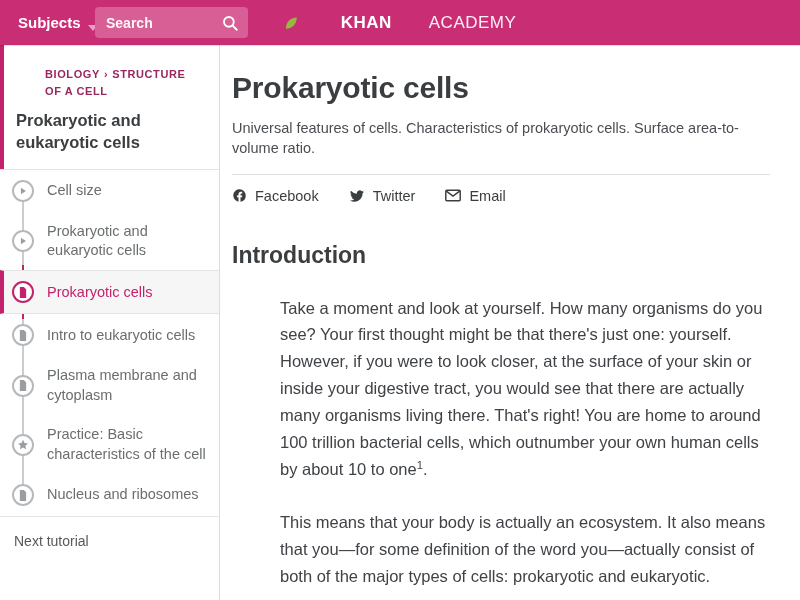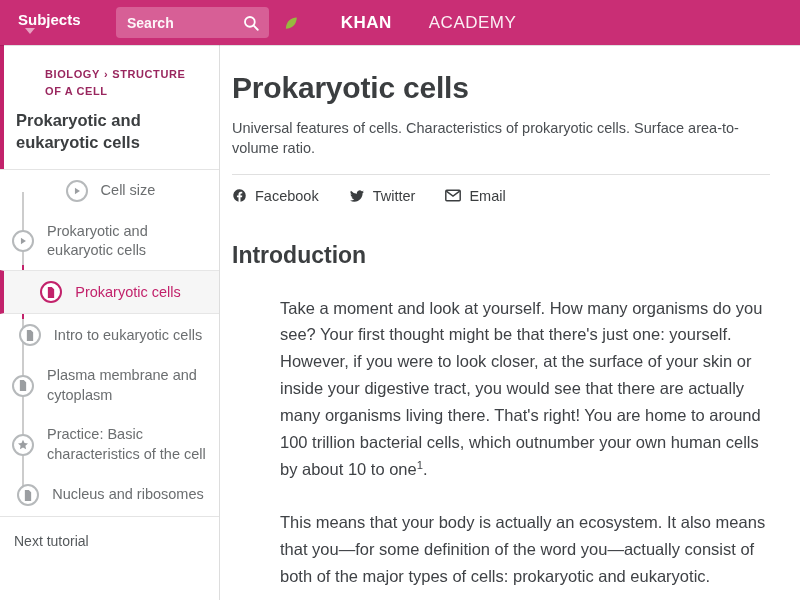--- a/index.html
+++ b/index.html
@@ -2,25 +2,25 @@
 <html><head>
 <meta charset="utf-8">
 <style>
   * { margin: 0; padding: 0; box-sizing: border-box; }
   html, body { width: 800px; height: 600px; overflow: hidden; background: #fff;
     font-family: "Liberation Sans", sans-serif; }
 
   
   .topbar { position: relative; height: 45px; background: #c92e75;
     display: flex; align-items: center; box-shadow: 0 1px 0 rgba(0,0,0,.12); }
-  .subjects { display: flex; align-items: flex-start; margin-left: 18px; cursor: pointer; flex-direction: column; }
+  .subjects { display: flex; align-items: flex-end; margin-left: 18px; cursor: pointer; }
   .subjects .lbl { color: #fff; font-size: 15px; font-weight: 700; }
   .caret { width: 0; height: 0; margin-left: 7px; border-left: 5px solid transparent;
     border-right: 5px solid transparent; border-top: 6px solid rgba(255,255,255,.55); }
-  .searchbox { position: absolute; left: 116px; top: 7px; width: 153px; height: 31px;
+  .searchbox { position: absolute; left: 95px; top: 7px; width: 153px; height: 31px;
     background: #d75f96; border-radius: 4px; display: flex; align-items: center;
     padding: 0 9px 0 11px; }
   .searchbox .ph { flex: 1; color: #fff; font-size: 14px; font-weight: 700; opacity: .95; }
   .logo { position: absolute; left: 50%; transform: translateX(-50%); display: flex;
     align-items: center; gap: 37px; }
   .logo svg { margin-right: 5px; }
   .logo .khan { color: #fff; font-weight: 700; font-size: 17px; letter-spacing: .5px; }
   .logo .academy { color: rgba(255,255,255,.92); font-weight: 400; font-size: 17px;
     letter-spacing: .5px; }
 
@@ -36,21 +36,21 @@
     line-height: 1.55; cursor: pointer; margin-left: 29px; }
   .crumbs .sep { margin: 0 4px; }
   .tut-title { margin-top: 9px; font-size: 16.5px; font-weight: 700; color: #3b3e40;
     line-height: 1.35; }
   .sb-divider { border-top: 1px solid #e4e4e4; }
   .items { position: relative; }
   .tl-line { position: absolute; left: 22px; top: 22px; bottom: 24px; width: 2px;
     background: #ccc; }
   .tl-line-active { position: absolute; left: 22px; width: 2px; background: #c2226b; }
   .item { position: relative; display: flex; align-items: center;
-    padding: 10px 10px 10px 12px; cursor: pointer; justify-content: center; }
+    padding: 10px 10px 10px 12px; cursor: pointer; }
   .item .ring { position: relative; z-index: 1; width: 22px; height: 22px; flex: 0 0 22px;
     border: 2px solid #b6b9bb; border-radius: 50%; background: #fff; margin-right: 13px;
     display: flex; align-items: center; justify-content: center; }
   .item .label { font-size: 14.5px; color: #6b6e70; line-height: 1.34; }
   .item svg { display: none; }
   .item.type-video svg.glyph-video { display: block; }
   .item.type-article svg.glyph-article { display: block; }
   .item.type-exercise svg.glyph-exercise { display: block; }
   .item .g { fill: #9b9ea1; }
   .item.active { background: #f6f6f6; border-top: 1px solid #e6e6e6;

